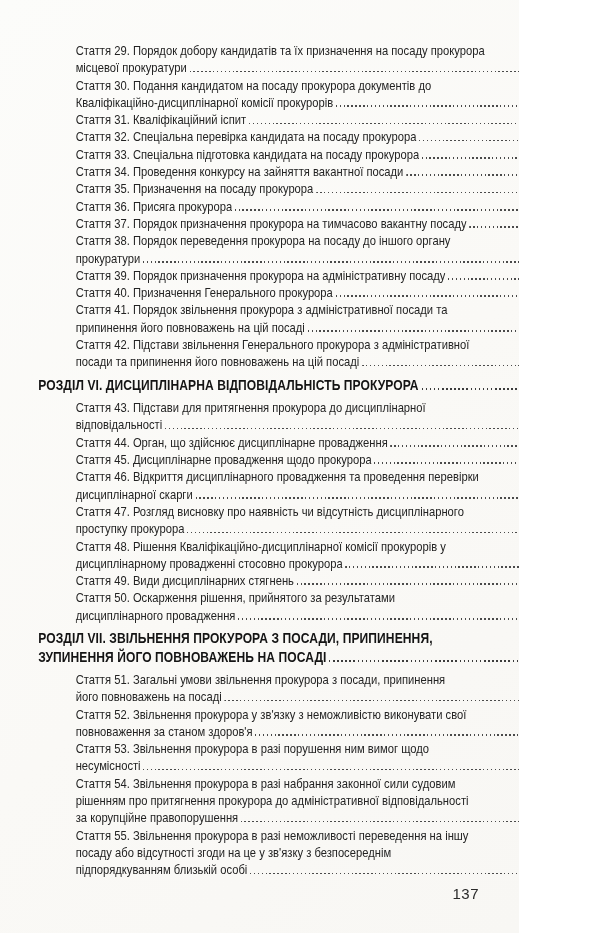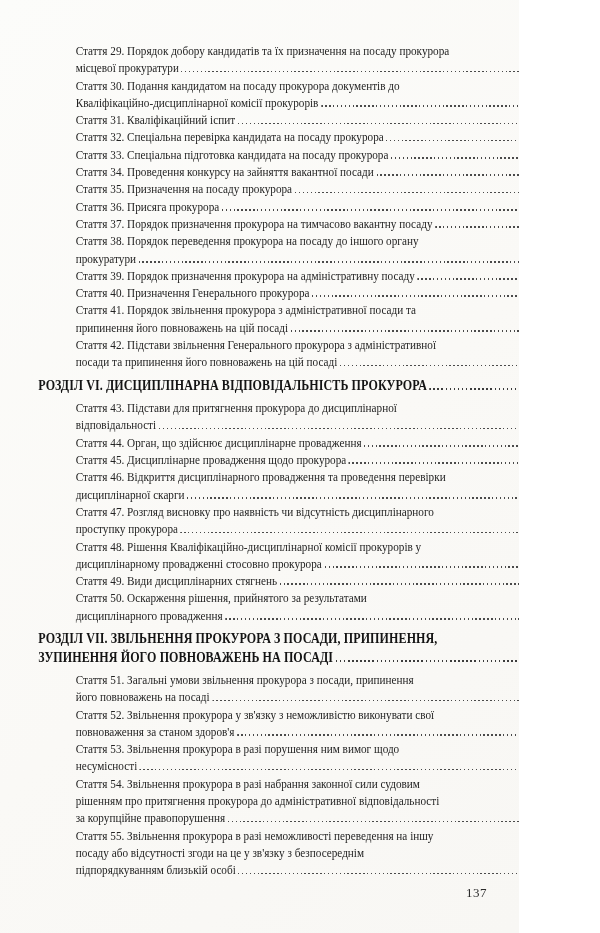--- a/index.html
+++ b/index.html
@@ -6,21 +6,21 @@
     margin: 0;
     padding: 0;
     background: #ffffff;
   }
   .page {
     position: relative;
     width: 519px;
     height: 933px;
     overflow: hidden;
     background: linear-gradient(135deg, #fcfcfa 0%, #faf9f6 55%, #f8f7f4 100%);
-    font-family: Liberation Serif, serif;
+    font-family: Liberation Sans, sans-serif;
     color: #232323;
   }
   
   .toc {
     box-sizing: border-box;
     width: 706px;
     transform: scaleX(0.85);
     transform-origin: top left;
     padding: 42px 47px 0 45px;
   }
@@ -61,22 +61,22 @@
     font-size: 14.2px;
     line-height: 18.5px;
     letter-spacing: 0.1px;
   }
   .entry.section .leader::after {
     background: repeating-linear-gradient(90deg, #3c3c3c 0 1.8px, transparent 1.8px 4.8px);
   }
   .folio {
     position: absolute;
     top: 885px;
-    right: 32px;
-    font-size: 13px;
+    right: 40px;
+    font-size: 15px;
     color: #2a2a2a;
     letter-spacing: 0.5px;
   }
 </style>
 </head>
 <body>
 
 <div class="page">
   <main class="toc" id="toc">
       <div class="entry article">

